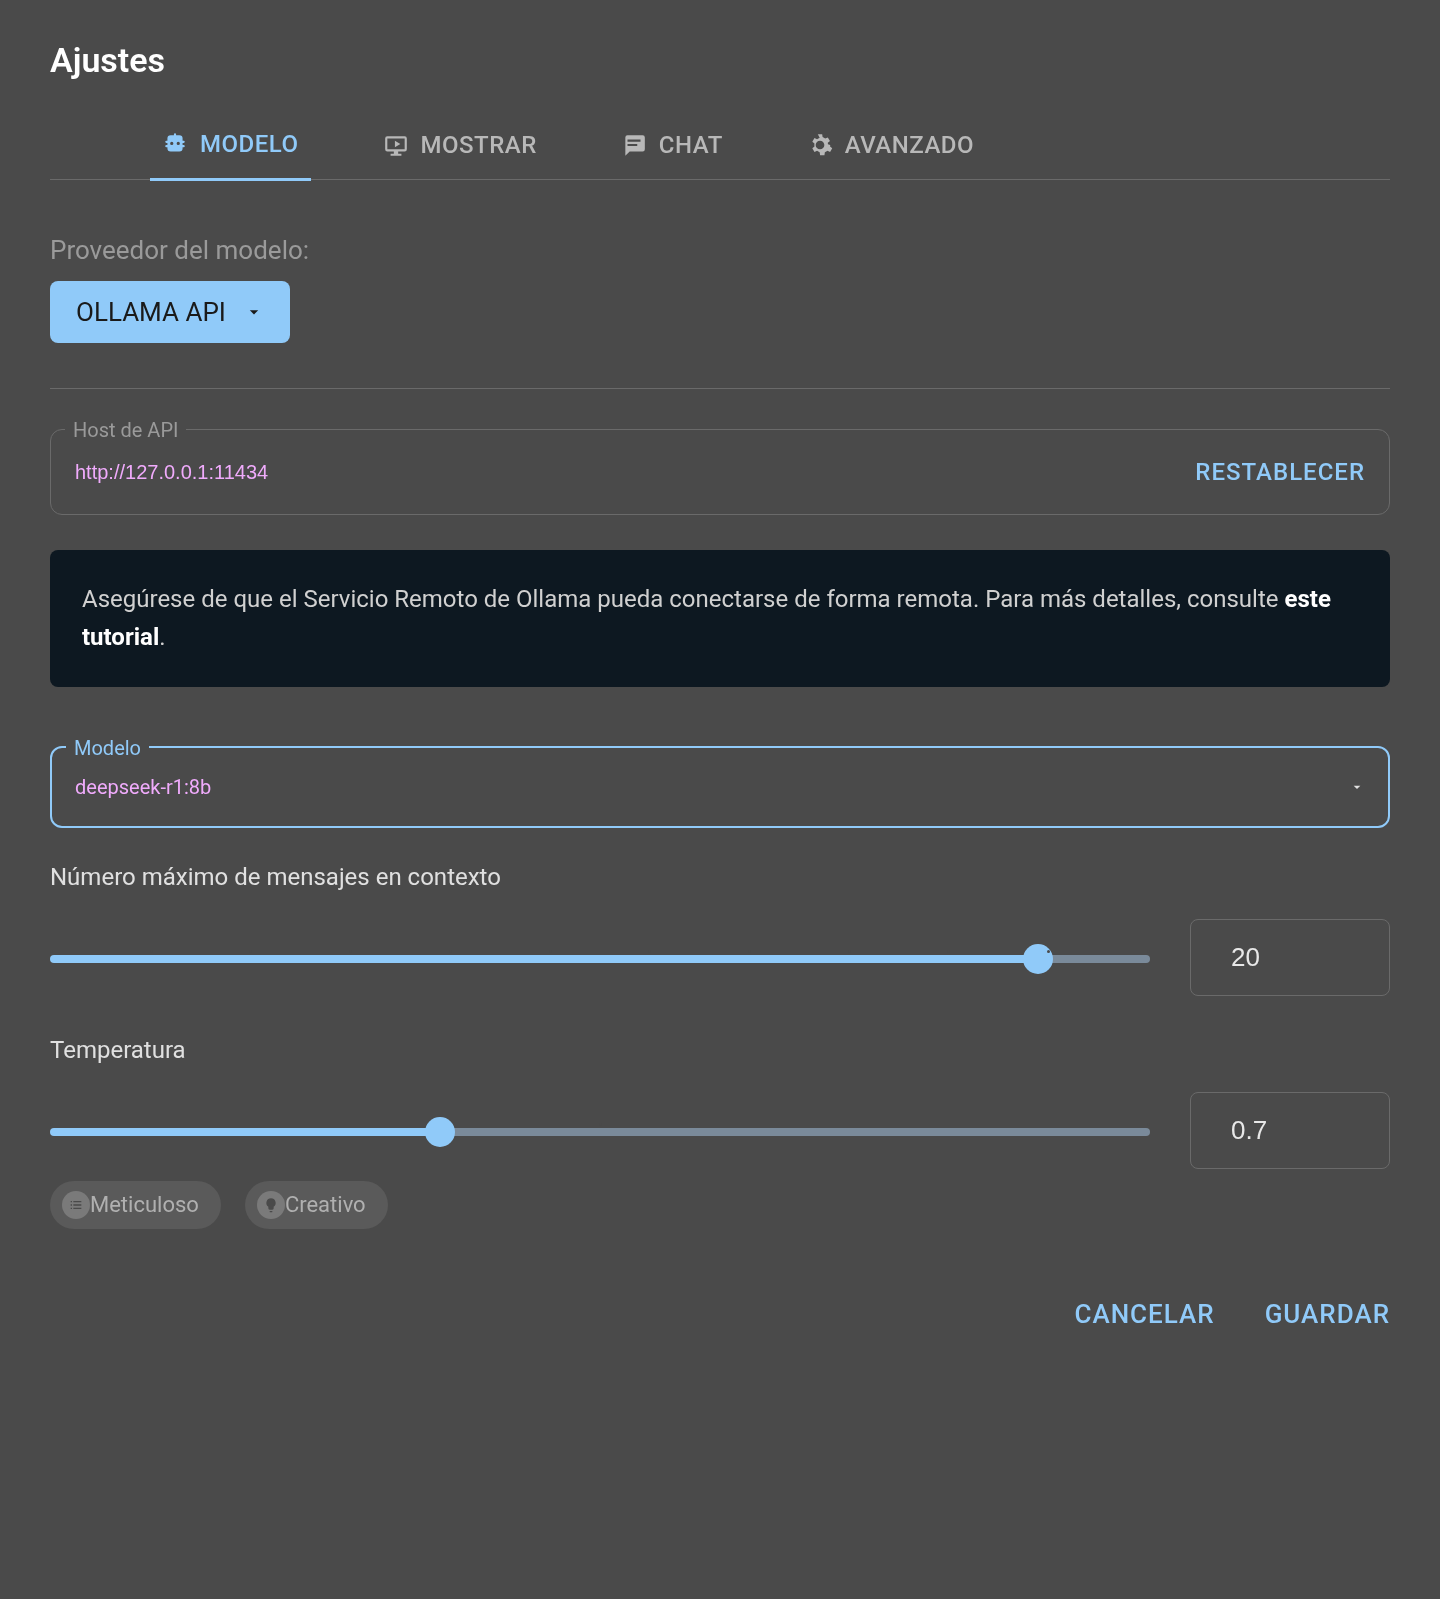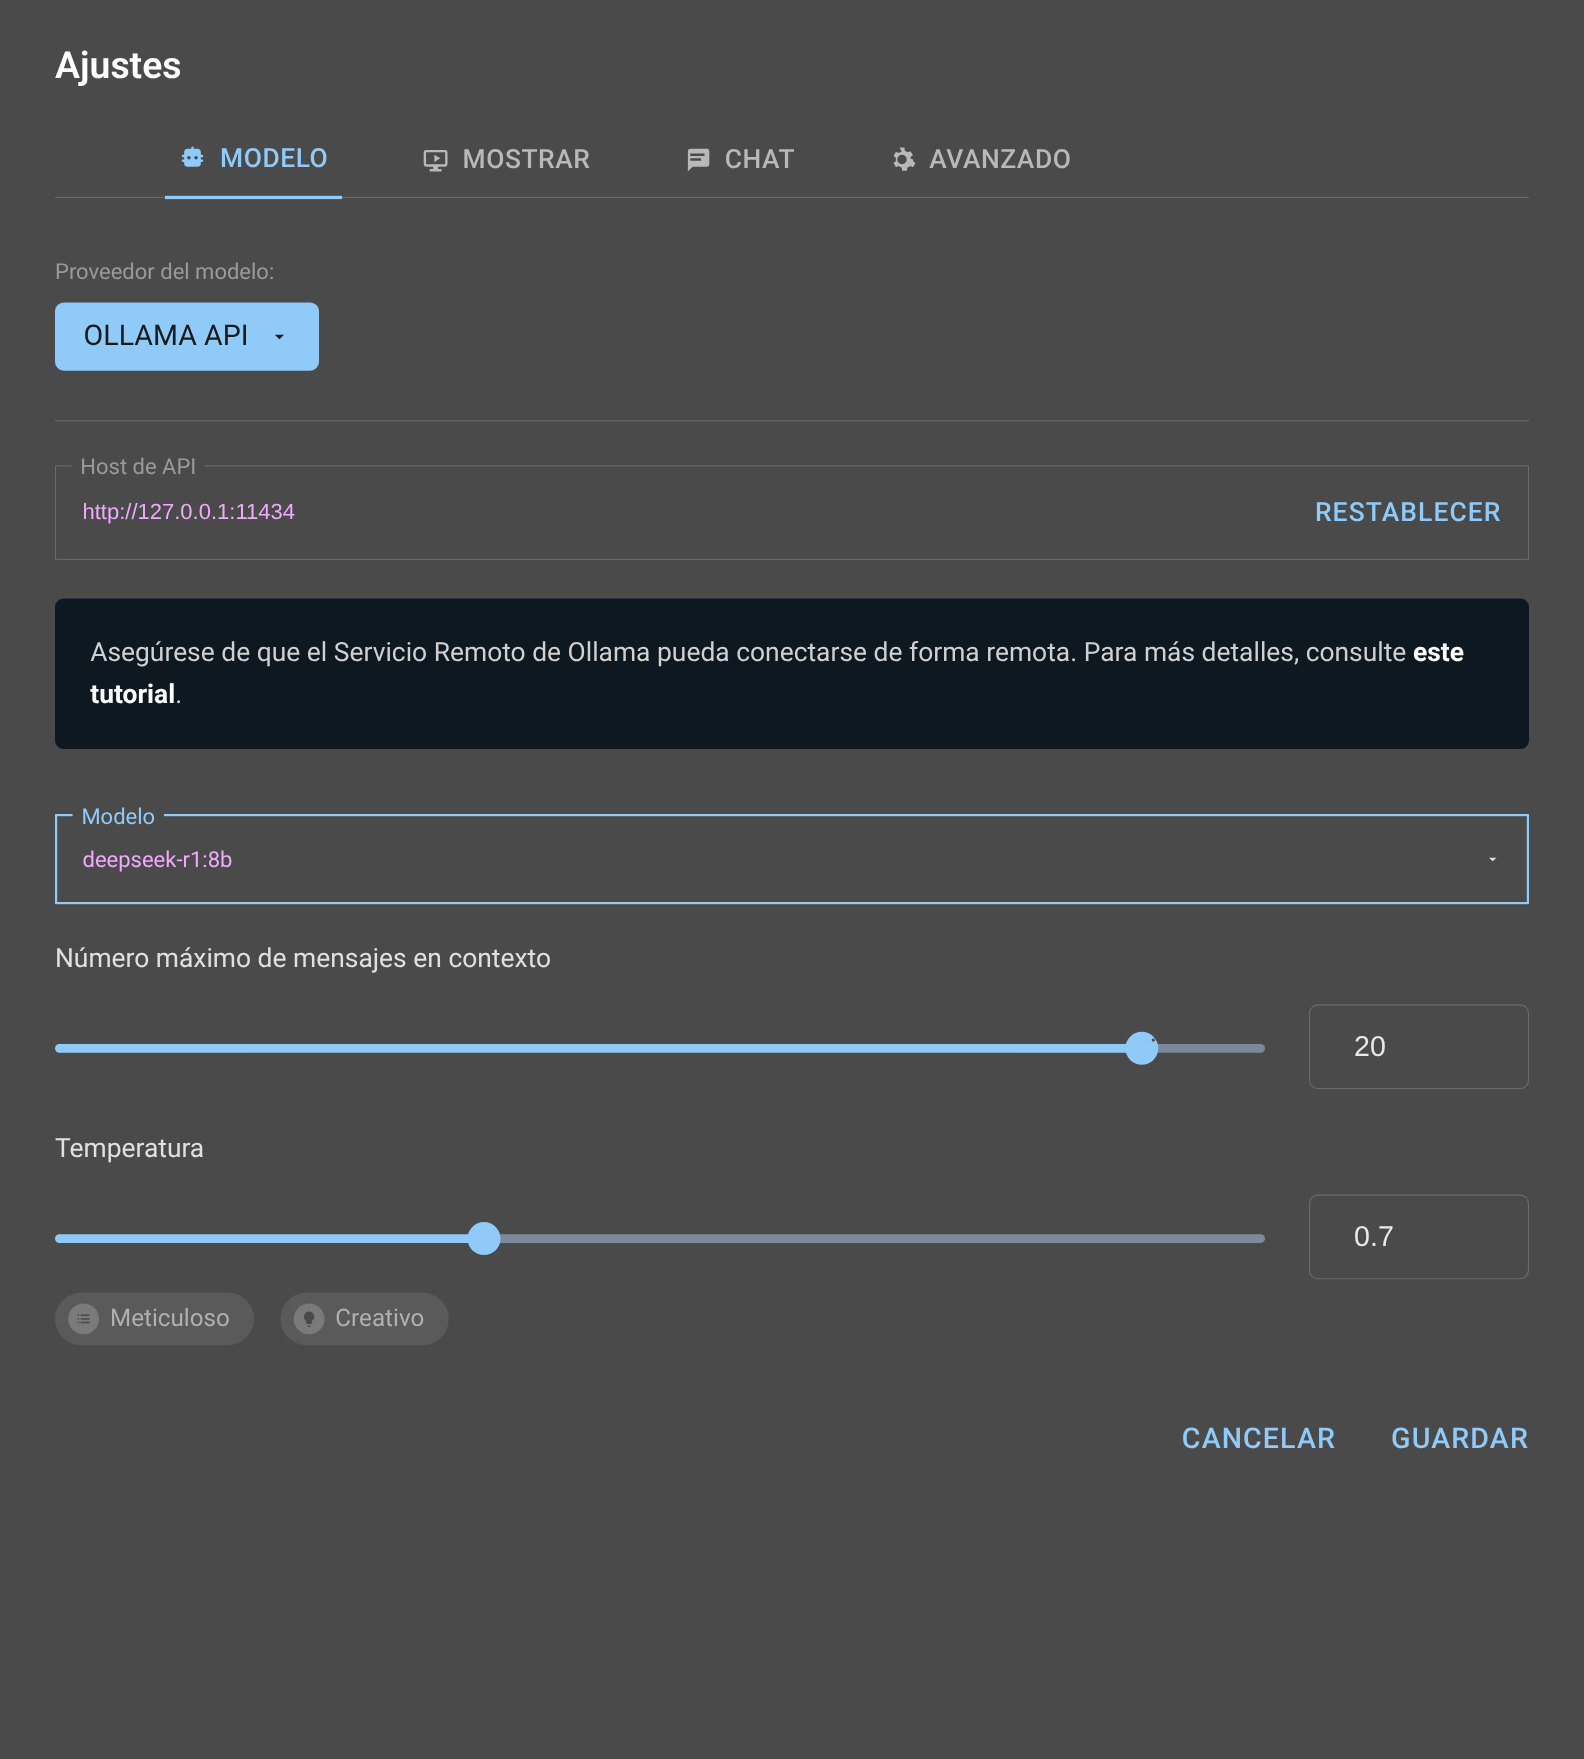--- a/index.html
+++ b/index.html
@@ -37,21 +37,21 @@
 }
 .tab.active {
   color: #90caf9;
   border-bottom: 3px solid #90caf9;
   margin-bottom: -2px;
 }
 .tab svg { width: 26px; height: 26px; }
 .tab.active svg { fill: #90caf9; }
 .tab:not(.active) svg { fill: #b8b8b8; }
 .label {
-  font-size: 20px;
+  font-size: 26px;
   color: #9a9a9a;
   margin-bottom: 16px;
 }
 .provider-select {
   display: inline-flex;
   align-items: center;
   gap: 18px;
   background: #90caf9;
   color: #1a1a1a;
   padding: 16px 26px;
@@ -63,21 +63,21 @@
 }
 .provider-select svg { width: 20px; height: 20px; fill: #1a1a1a; }
 .divider {
   height: 1px;
   background: #6a6a6a;
   margin-bottom: 40px;
 }
 .fieldset {
   position: relative;
   border: 1px solid #6a6a6a;
-  border-radius: 0;
+  border-radius: 12px;
   padding: 28px 24px;
   margin-bottom: 35px;
 }
 .fieldset.focused { border: 2px solid #90caf9; padding: 27px 23px; }
 .fieldset-legend {
   position: absolute;
   top: -12px;
   left: 14px;
   background: #4a4a4a;
   padding: 0 8px;
@@ -172,21 +172,20 @@
 }
 .slider-row.temp { margin-bottom: 12px; }
 .chips {
   display: flex;
   gap: 24px;
   margin-bottom: 70px;
 }
 .chip {
   display: inline-flex;
   align-items: center;
-  gap: 10px;
   background: #5a5a5a;
   color: #b0b0b0;
   padding: 10px 22px 10px 12px;
   border-radius: 999px;
   font-size: 22px;
   cursor: pointer;
 }
 .chip-icon {
   width: 28px; height: 28px;
   border-radius: 50%;

